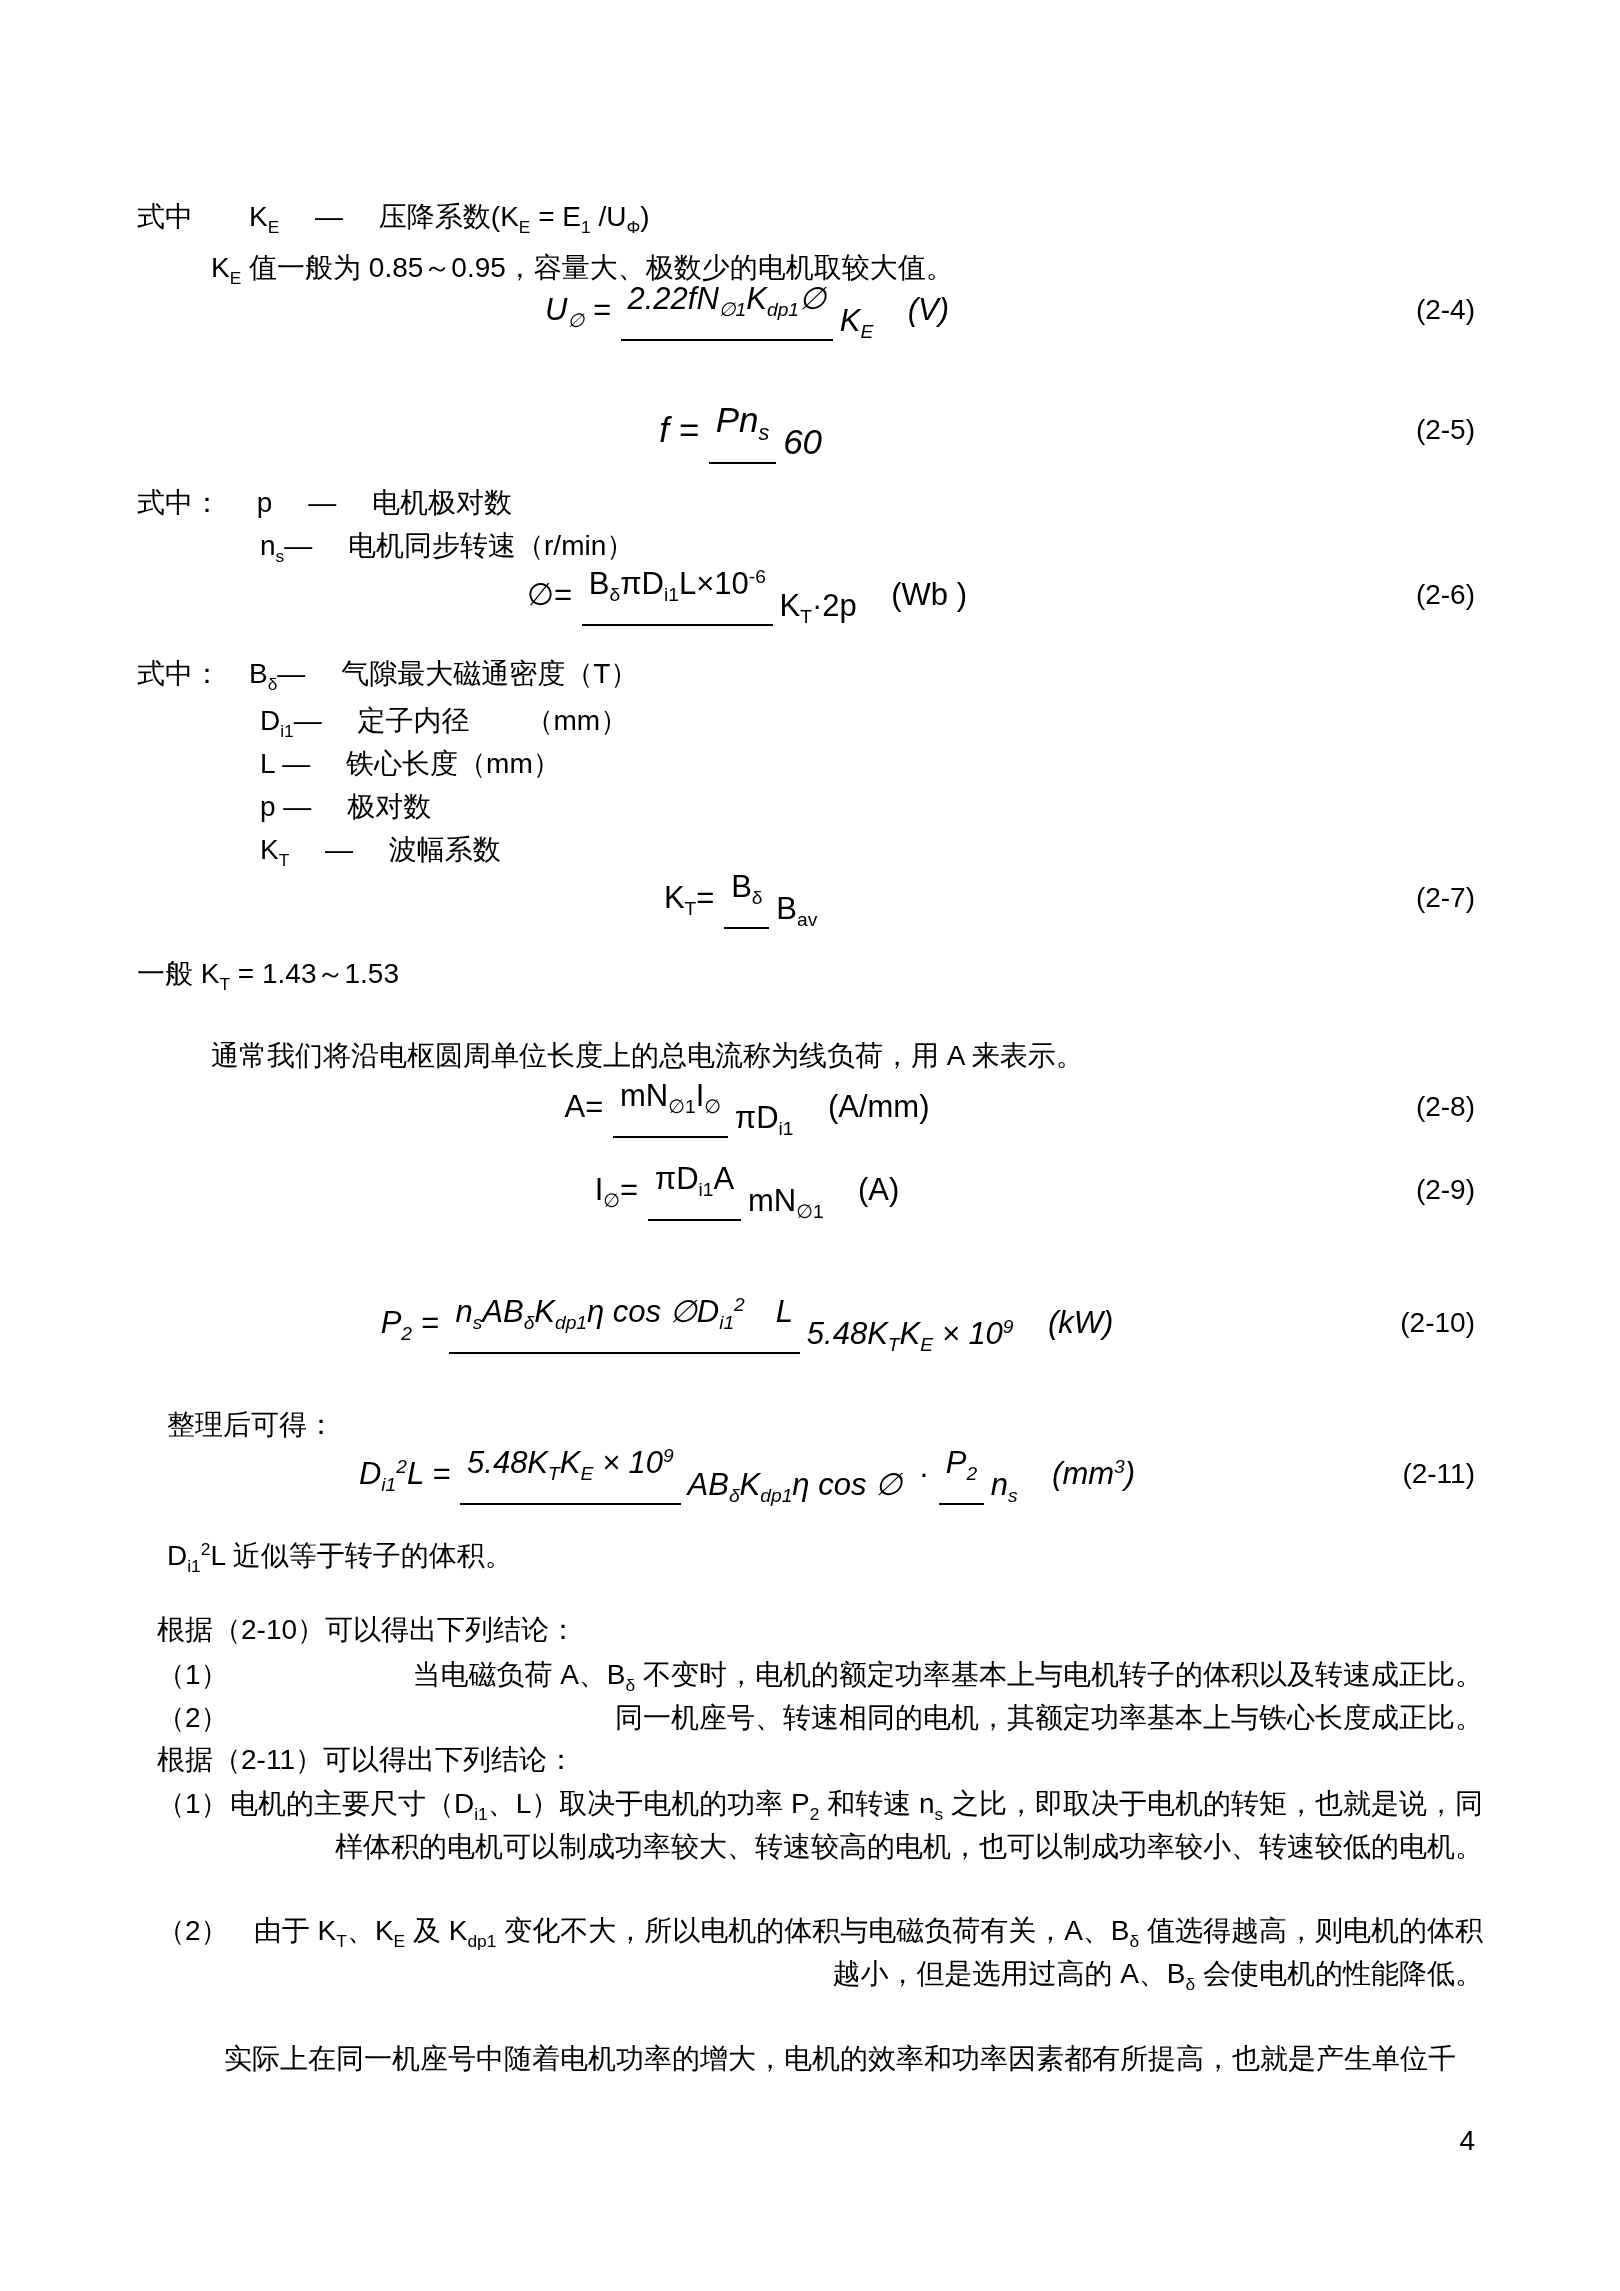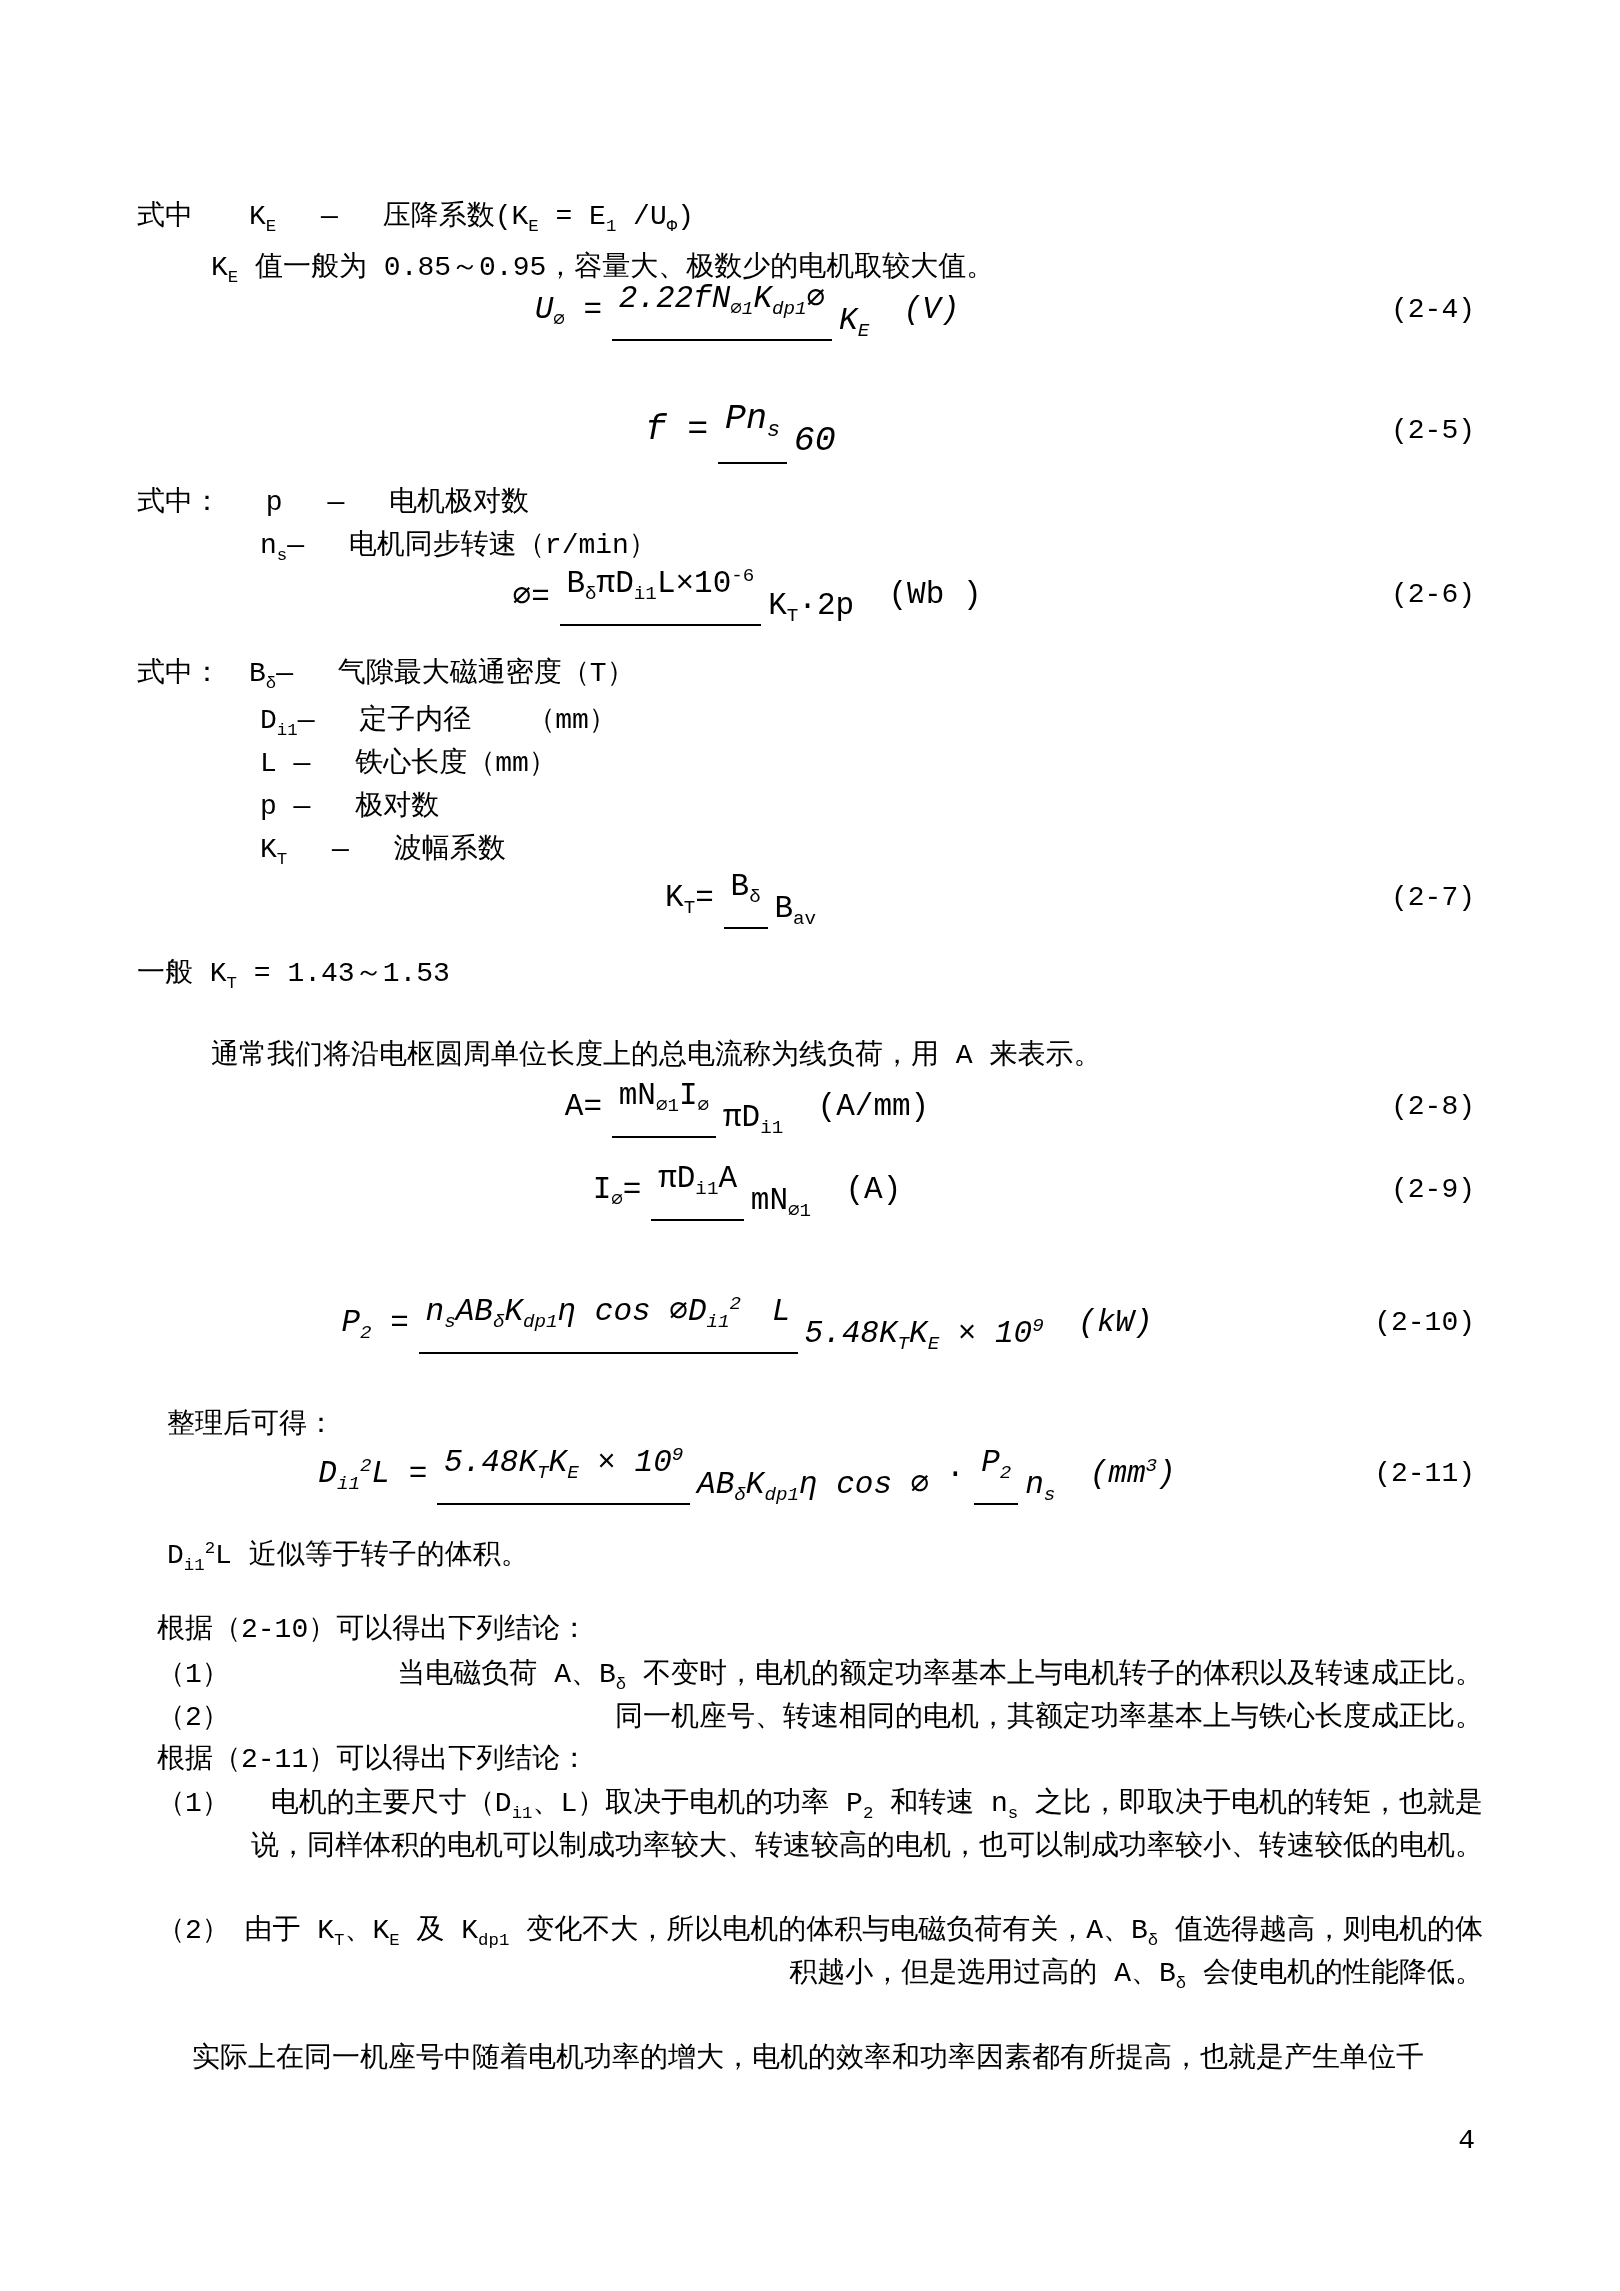--- a/index.html
+++ b/index.html
@@ -1,20 +1,20 @@
 <!DOCTYPE html>
 <html><head>
 <meta charset="utf-8">
 <style>
   html,body{margin:0;padding:0;background:#ffffff;}
   .page{
     position:relative;
     width:1620px;height:2292px;
     background:#ffffff;
-    font-family:Liberation Mono, monospace;
+    font-family:Liberation Sans, sans-serif;
     color:#000;
     font-size:28px;
     overflow:hidden;
   }
   .line{position:absolute;white-space:nowrap;line-height:1.5;}
   sub{font-size:0.62em;line-height:0;}
   sup{font-size:0.62em;line-height:0;}
   .formula-row{
     position:absolute;left:137px;right:145px;
     display:flex;align-items:center;
@@ -195,18 +195,18 @@
   <div class="listitem" style="top:1782px;left:157px;right:137px">
     <div class="listnum">（1）</div>
     <div class="listtext">电机的主要尺寸（D<sub>i1</sub>、L）取决于电机的功率 P<sub>2</sub> 和转速 n<sub>s</sub> 之比，即取决于电机的转矩，也就是说，同样体积的电机可以制成功率较大、转速较高的电机，也可以制成功率较小、转速较低的电机。</div>
   </div>
 
   <div class="listitem" style="top:1909px;left:157px;right:137px">
     <div class="listnum">（2）</div>
     <div class="listtext">由于 K<sub>T</sub>、K<sub>E</sub> 及 K<sub>dp1</sub> 变化不大，所以电机的体积与电磁负荷有关，A、B<sub>δ</sub> 值选得越高，则电机的体积越小，但是选用过高的 A、B<sub>δ</sub> 会使电机的性能降低。</div>
   </div>
 
-  <div class="para" style="top:2037px;left:192px;right:137px">实际上在同一机座号中随着电机功率的增大，电机的效率和功率因素都有所提高，也就是产生单位千</div>
+  <div class="para" style="top:2037px;left:224px;right:137px">实际上在同一机座号中随着电机功率的增大，电机的效率和功率因素都有所提高，也就是产生单位千</div>
 
   <div class="pagenum" style="top:2125px;right:145px">4</div>
 
 </div>
 
 
 </body></html>

